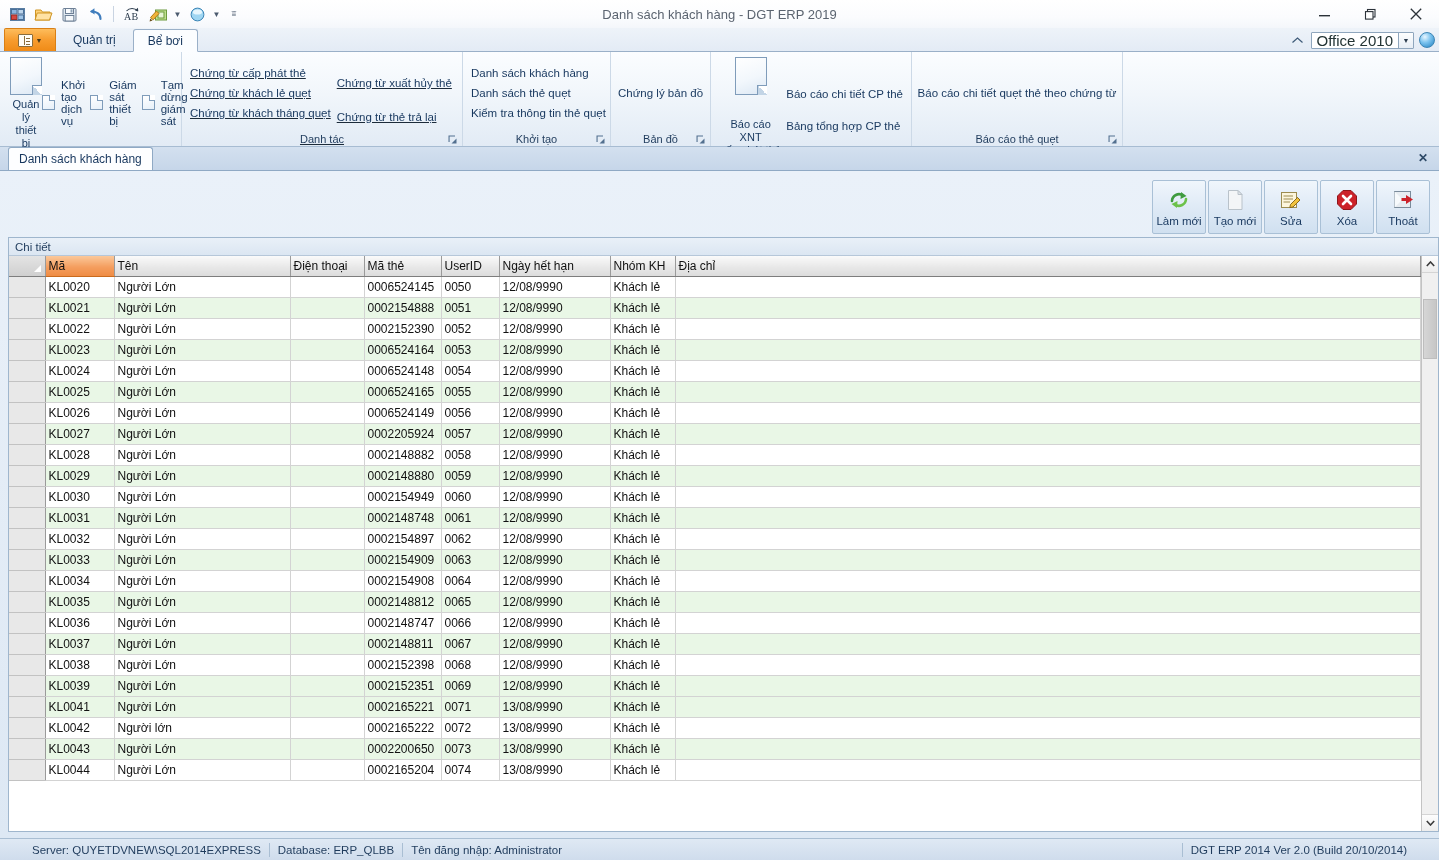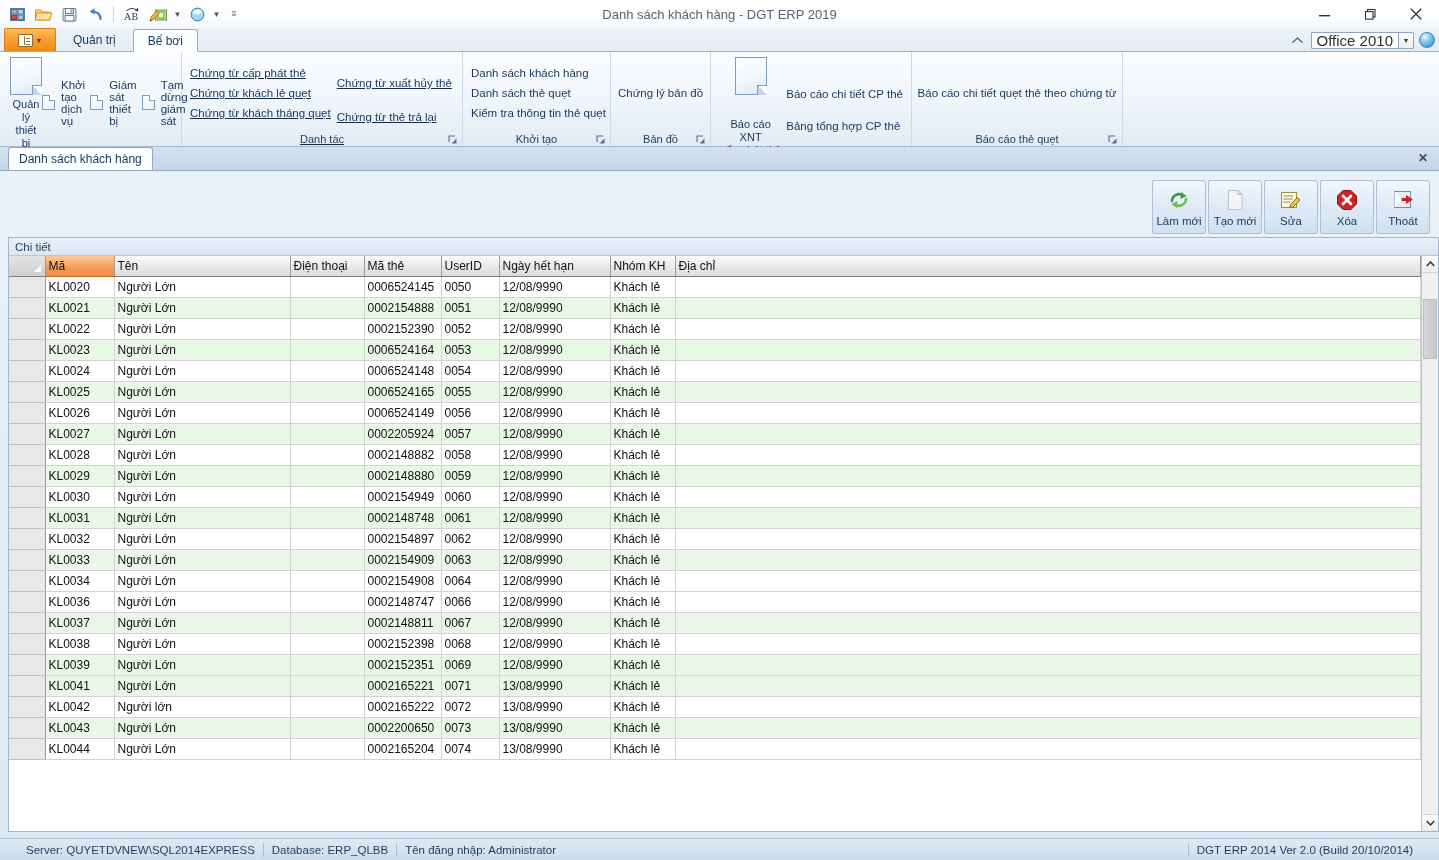--- a/index.html
+++ b/index.html
@@ -311,21 +311,21 @@
     border: 1px solid #bdbdbd;
   }
 
   
   .statusbar {
     flex: 0 0 22px; height: 22px;
     background: linear-gradient(180deg,#dfe9f4 0%,#cfdcec 100%);
     border-top: 1px solid #a9bed3;
     display: flex; align-items: center;
     font-size: 11.5px; color: #1f3b5c;
-    padding: 0 18px;
+    padding: 0 24px;
   }
   .st-cell { padding: 0 8px; height: 16px; display: flex; align-items: center; }
   .st-sep { width: 1px; height: 14px; background: #a9bed3; }
   .st-spacer { flex: 1 1 auto; }
 </style>
 </head>
 <body>
 
 <div id="app">
 
@@ -829,20 +829,31 @@
                   <td class="rowhdr"></td>
                   <td>KL0034</td>
                   <td>Người Lớn</td>
                   <td></td>
                   <td>0002154908</td>
                   <td>0064</td>
                   <td>12/08/9990</td>
                   <td>Khách lẻ</td>
                   <td></td>
                 </tr>
+                <tr class="alt">
+                  <td class="rowhdr"></td>
+                  <td>KL0035</td>
+                  <td>Người Lớn</td>
+                  <td></td>
+                  <td>0002148812</td>
+                  <td>0065</td>
+                  <td>12/08/9990</td>
+                  <td>Khách lẻ</td>
+                  <td></td>
+                </tr>
                 <tr>
                   <td class="rowhdr"></td>
                   <td>KL0036</td>
                   <td>Người Lớn</td>
                   <td></td>
                   <td>0002148747</td>
                   <td>0066</td>
                   <td>12/08/9990</td>
                   <td>Khách lẻ</td>
                   <td></td>

